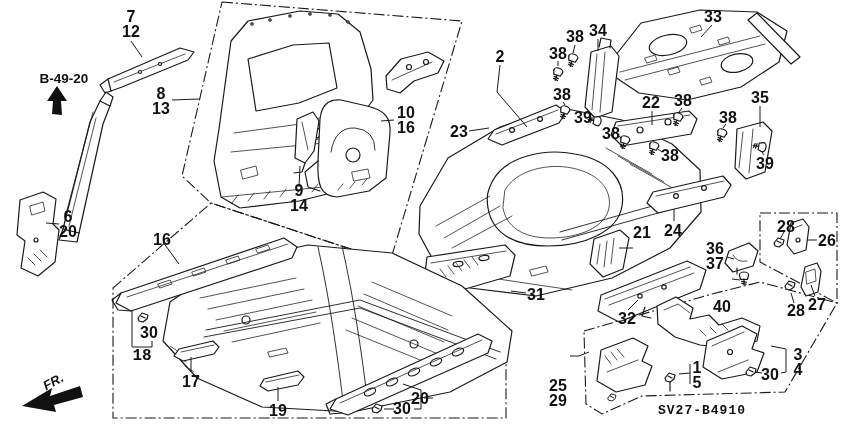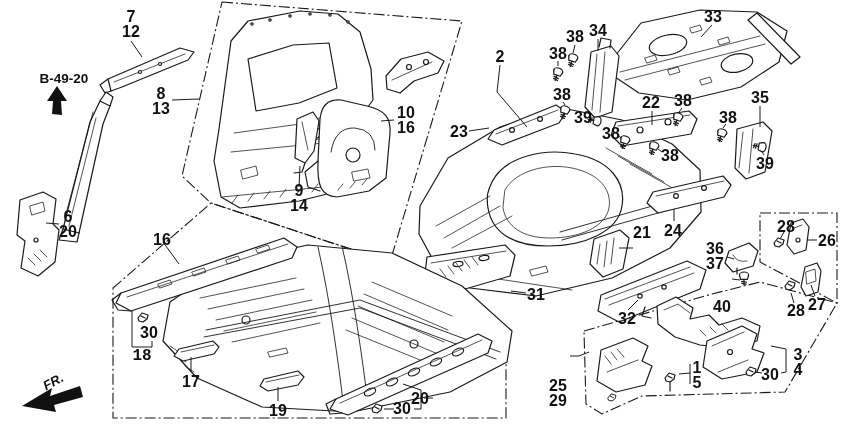--- a/index.html
+++ b/index.html
@@ -328,20 +328,21 @@
   </g>
 
   <g fill="#111" stroke="none">
     <path d="M57,86 L47,101 L53,101 L52,114 L62,115 L61,101 L67,101 Z"></path>
     <path d="M22,406 L52,388 L50,396 L80,386 L83,397 L54,405 L56,412 Z"></path>
   </g>
 </svg>
 
 <div class="ref-label">B-49-20</div>
 <div class="fr-label">FR.</div>
+<div class="diagram-code">SV27-B4910</div>
 <div id="callouts">
       <div class="callout" style="left: 131px; top: 24px;">
         <div>7</div>
         <div>12</div>
       </div>
       <div class="callout" style="left: 161px; top: 101px;">
         <div>8</div>
         <div>13</div>
       </div>
       <div class="callout" style="left: 68px; top: 224px;">

